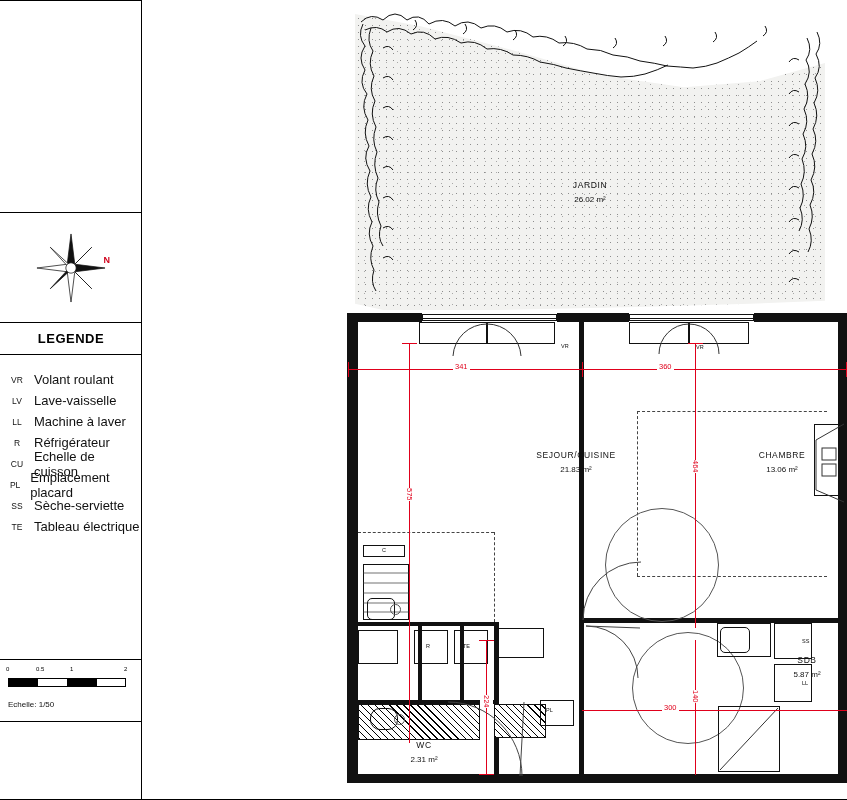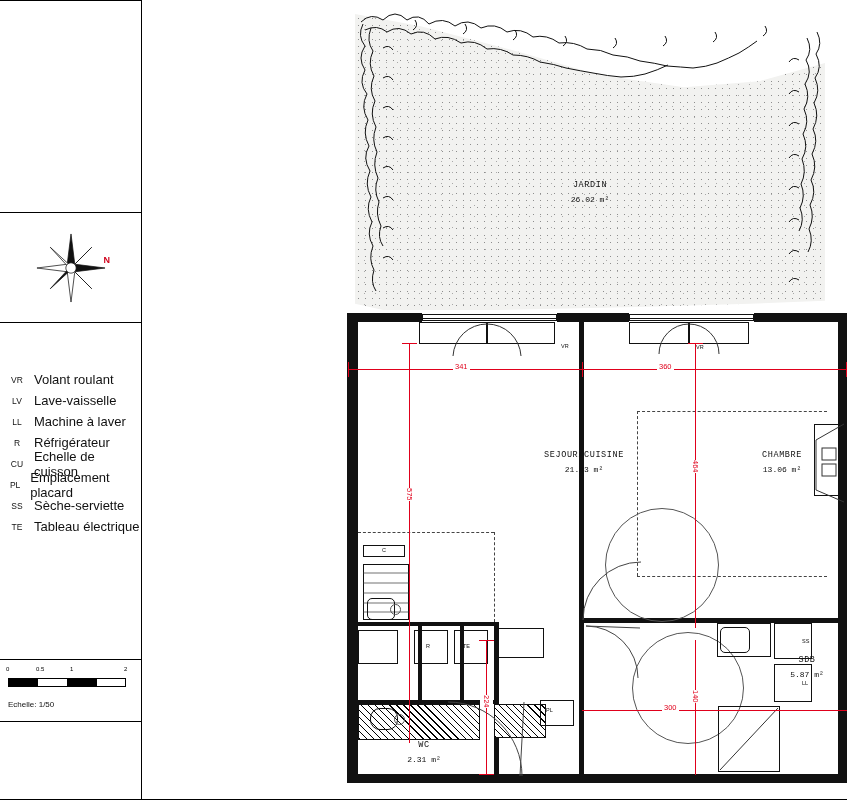--- a/index.html
+++ b/index.html
@@ -47,21 +47,21 @@
       background-color:#f2f2f0;
       background-image:
         radial-gradient(#8d8d8d 0.6px, transparent 0.7px),
         radial-gradient(#a9a9a9 0.5px, transparent 0.6px);
       background-size:7px 7px, 11px 11px;
       background-position:0 0, 4px 5px;
       clip-path:polygon(0% 2%, 14% 6%, 34% 14%, 52% 22%, 70% 26%, 86% 24%, 100% 18%, 100% 96%, 84% 97%, 60% 98%, 30% 99%, 6% 99%, 0% 97%);
   }
   .veg{position:absolute;pointer-events:none;}
 
-  .room-label{position:absolute;text-align:center;color:#111;font-family:Liberation Mono, monospace;}
+  .room-label{position:absolute;text-align:center;color:#111;font-family:Liberation Sans, sans-serif;}
   .room-label .name{font-size:8.5px;letter-spacing:.6px;}
   .room-label .area{font-size:8px;margin-top:5px;}
 
   
   .wall{position:absolute;background:#111;}
   .thinwall{position:absolute;background:#111;}
   .inner{position:absolute;border:1px solid #111;box-sizing:border-box;}
   .dashline{position:absolute;border-top:1px dashed #444;}
   .dashline-v{position:absolute;border-left:1px dashed #444;}
 
@@ -102,20 +102,23 @@
             <polygon points="78,22 56,44 50,50 54,46"></polygon>
             <polygon points="22,78 46,56 50,50 44,54"></polygon>
             <polygon points="78,78 56,56 50,50 54,54" fill="#fff"></polygon>
           </g>
           <circle cx="50" cy="50" r="7" fill="#fff" stroke="#111" stroke-width="1"></circle>
         </svg>
         <span class="n-letter">N</span>
       </div>
     </div>
 
+    <div class="lp-box" id="lp-title">
+      <span>LEGENDE</span>
+    </div>
 
     <div class="lp-box" id="lp-items">
       <div class="legend-row" style="top:14px;">
         <div class="lr-code">VR</div>
         <div class="lr-text">Volant roulant</div>
       </div>
       <div class="legend-row" style="top:35px;">
         <div class="lr-code">LV</div>
         <div class="lr-text">Lave-vaisselle</div>
       </div>
@@ -222,21 +225,21 @@
     <div class="thinwall" style="left:437px;top:618px;width:265px;height:5px;"></div>
 
     <div class="thinwall" style="left:437px;top:618px;width:5px;height:165px;"></div>
 
     <div class="thinwall" style="left:352px;top:622px;width:5px;height:160px;"></div>
     <div class="thinwall" style="left:216px;top:622px;width:140px;height:4px;"></div>
     <div class="thinwall" style="left:216px;top:700px;width:140px;height:4px;"></div>
     <div class="thinwall" style="left:276px;top:622px;width:4px;height:82px;"></div>
     <div class="thinwall" style="left:318px;top:622px;width:4px;height:82px;"></div>
 
-    <div class="room-label" style="left:352px;top:450px;width:180px;">
+    <div class="room-label" style="left:344px;top:450px;width:180px;">
       <div class="name">SEJOUR/CUISINE</div>
       <div class="area">21.83 m²</div>
     </div>
 
     <div class="dashline-v" style="left:352px;top:532px;height:90px;"></div>
     <div class="dashline" style="left:216px;top:532px;width:136px;"></div>
 
     <div class="inner" style="left:221px;top:545px;width:42px;height:12px;"></div>
     <div class="tag" style="left:240px;top:547px;">C</div>
     <div class="inner" style="left:221px;top:564px;width:46px;height:56px;"></div>

